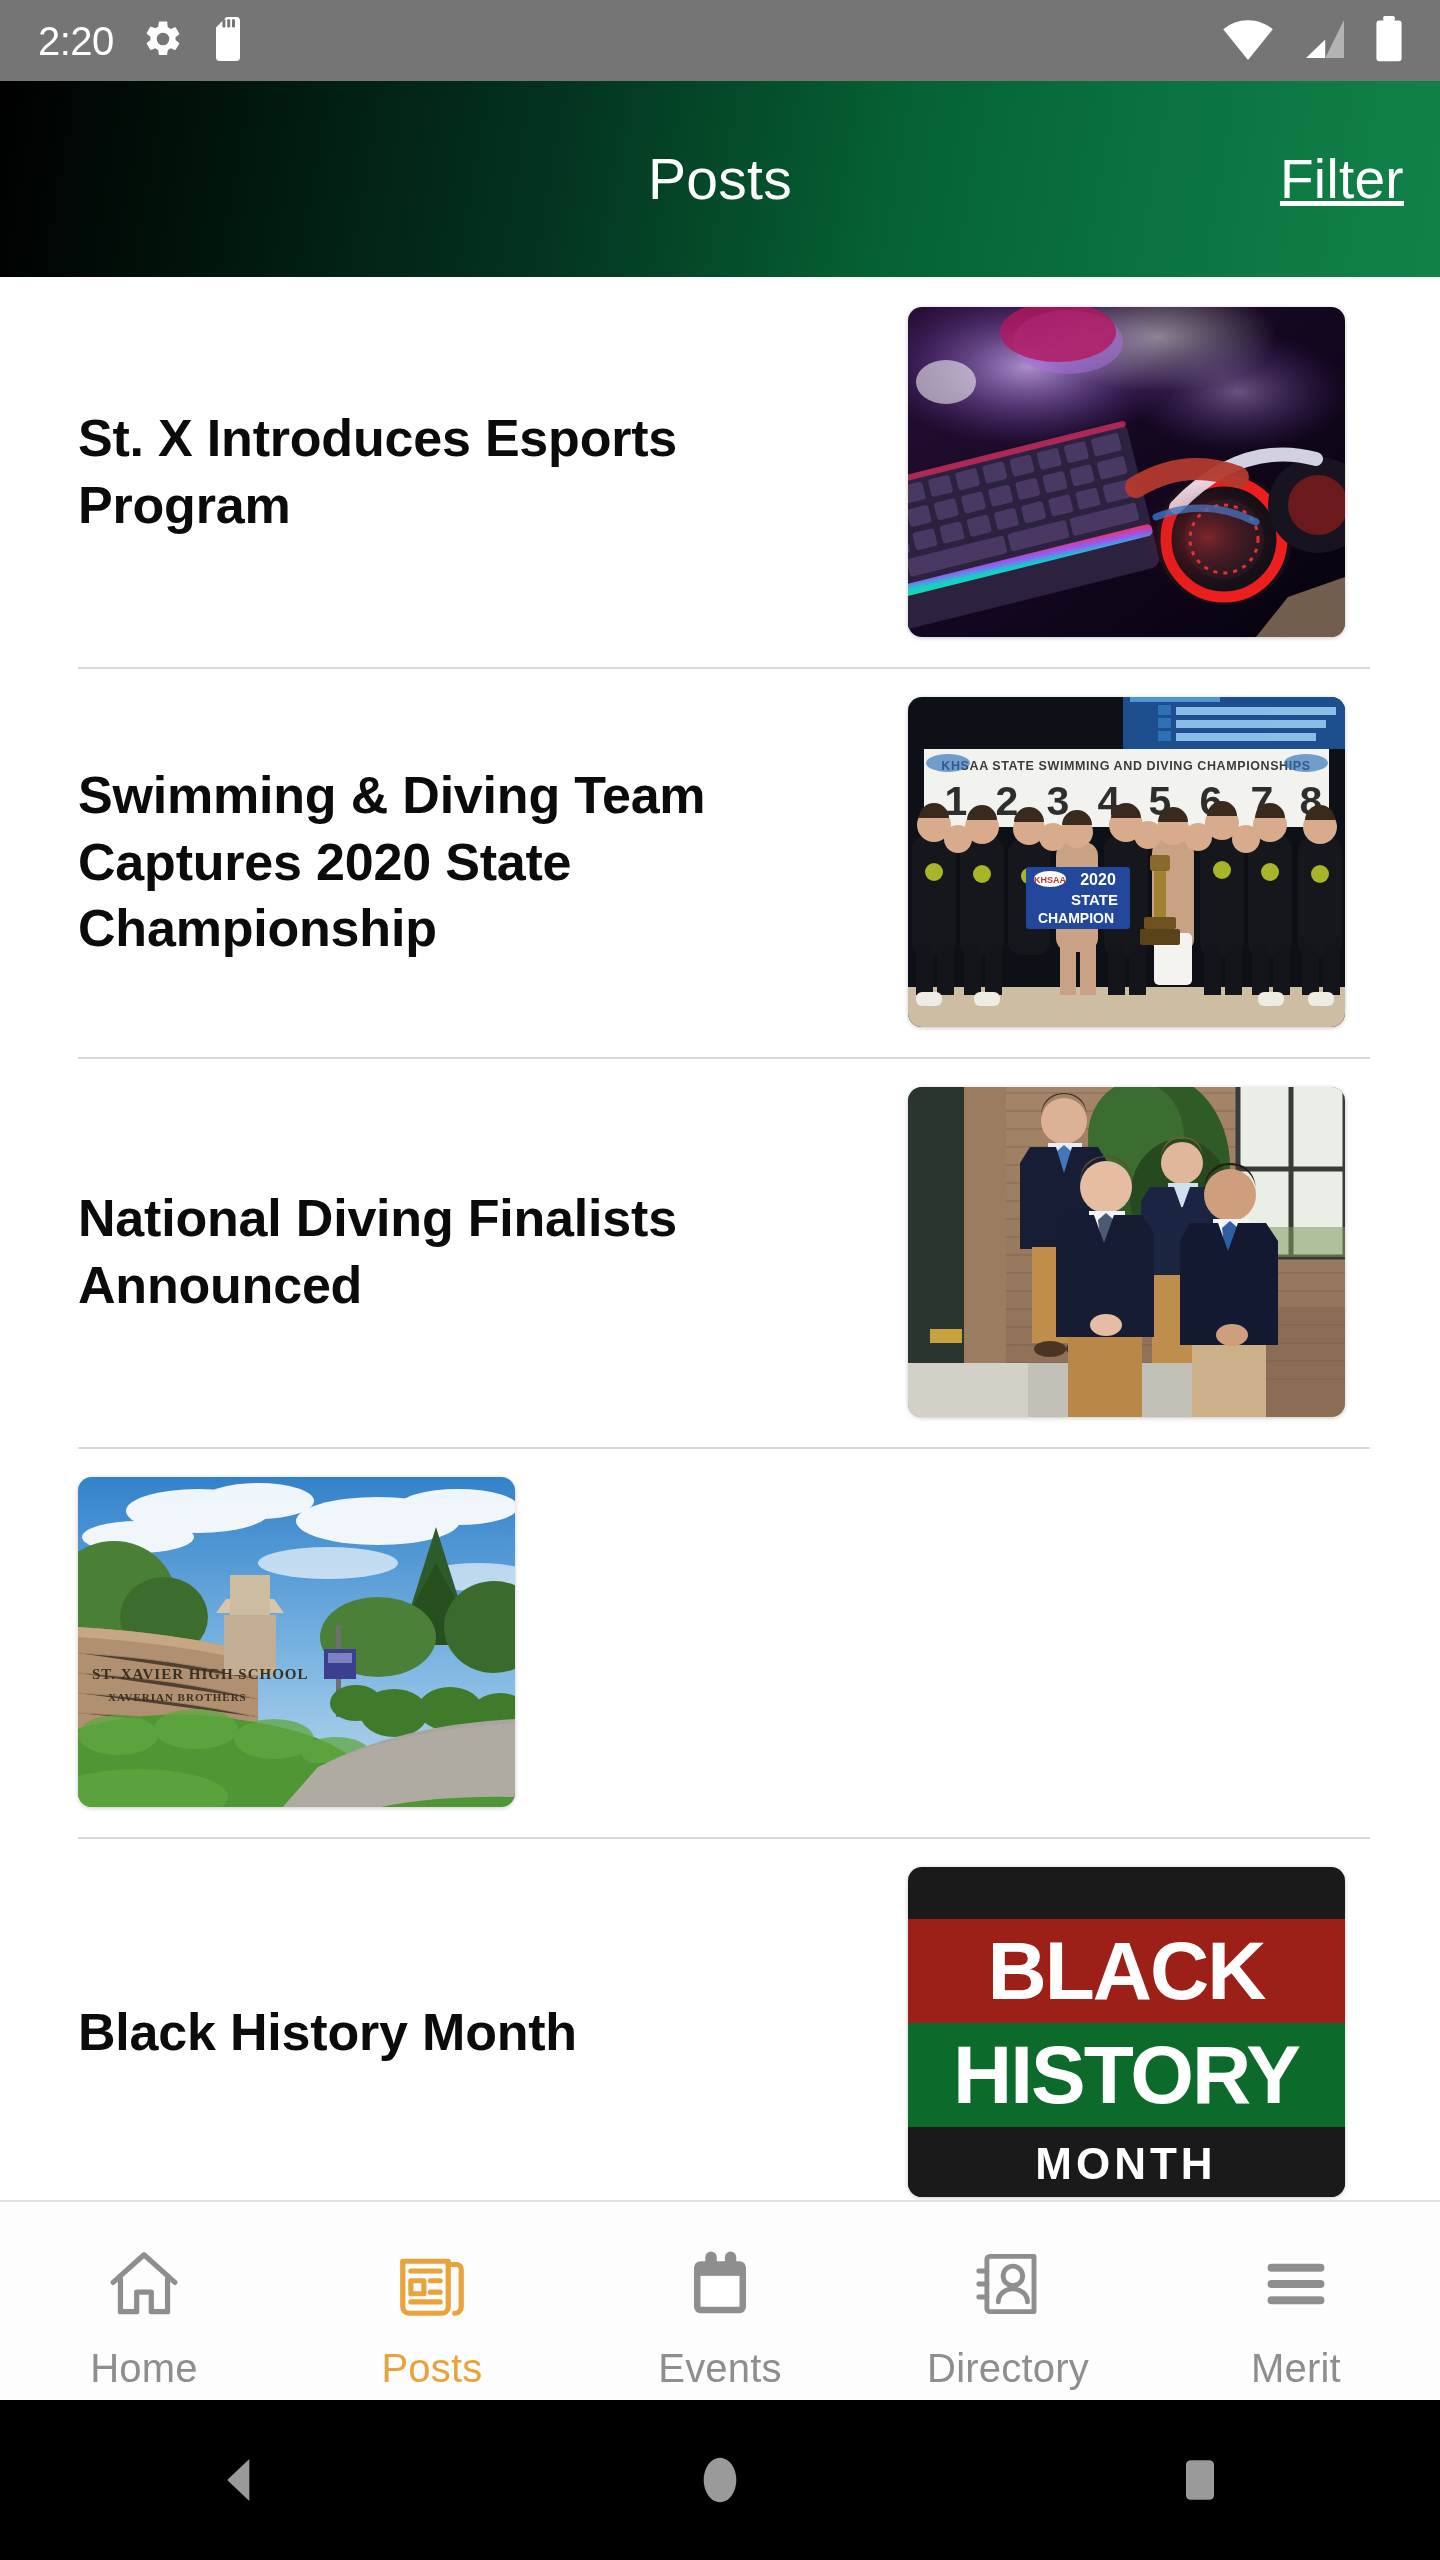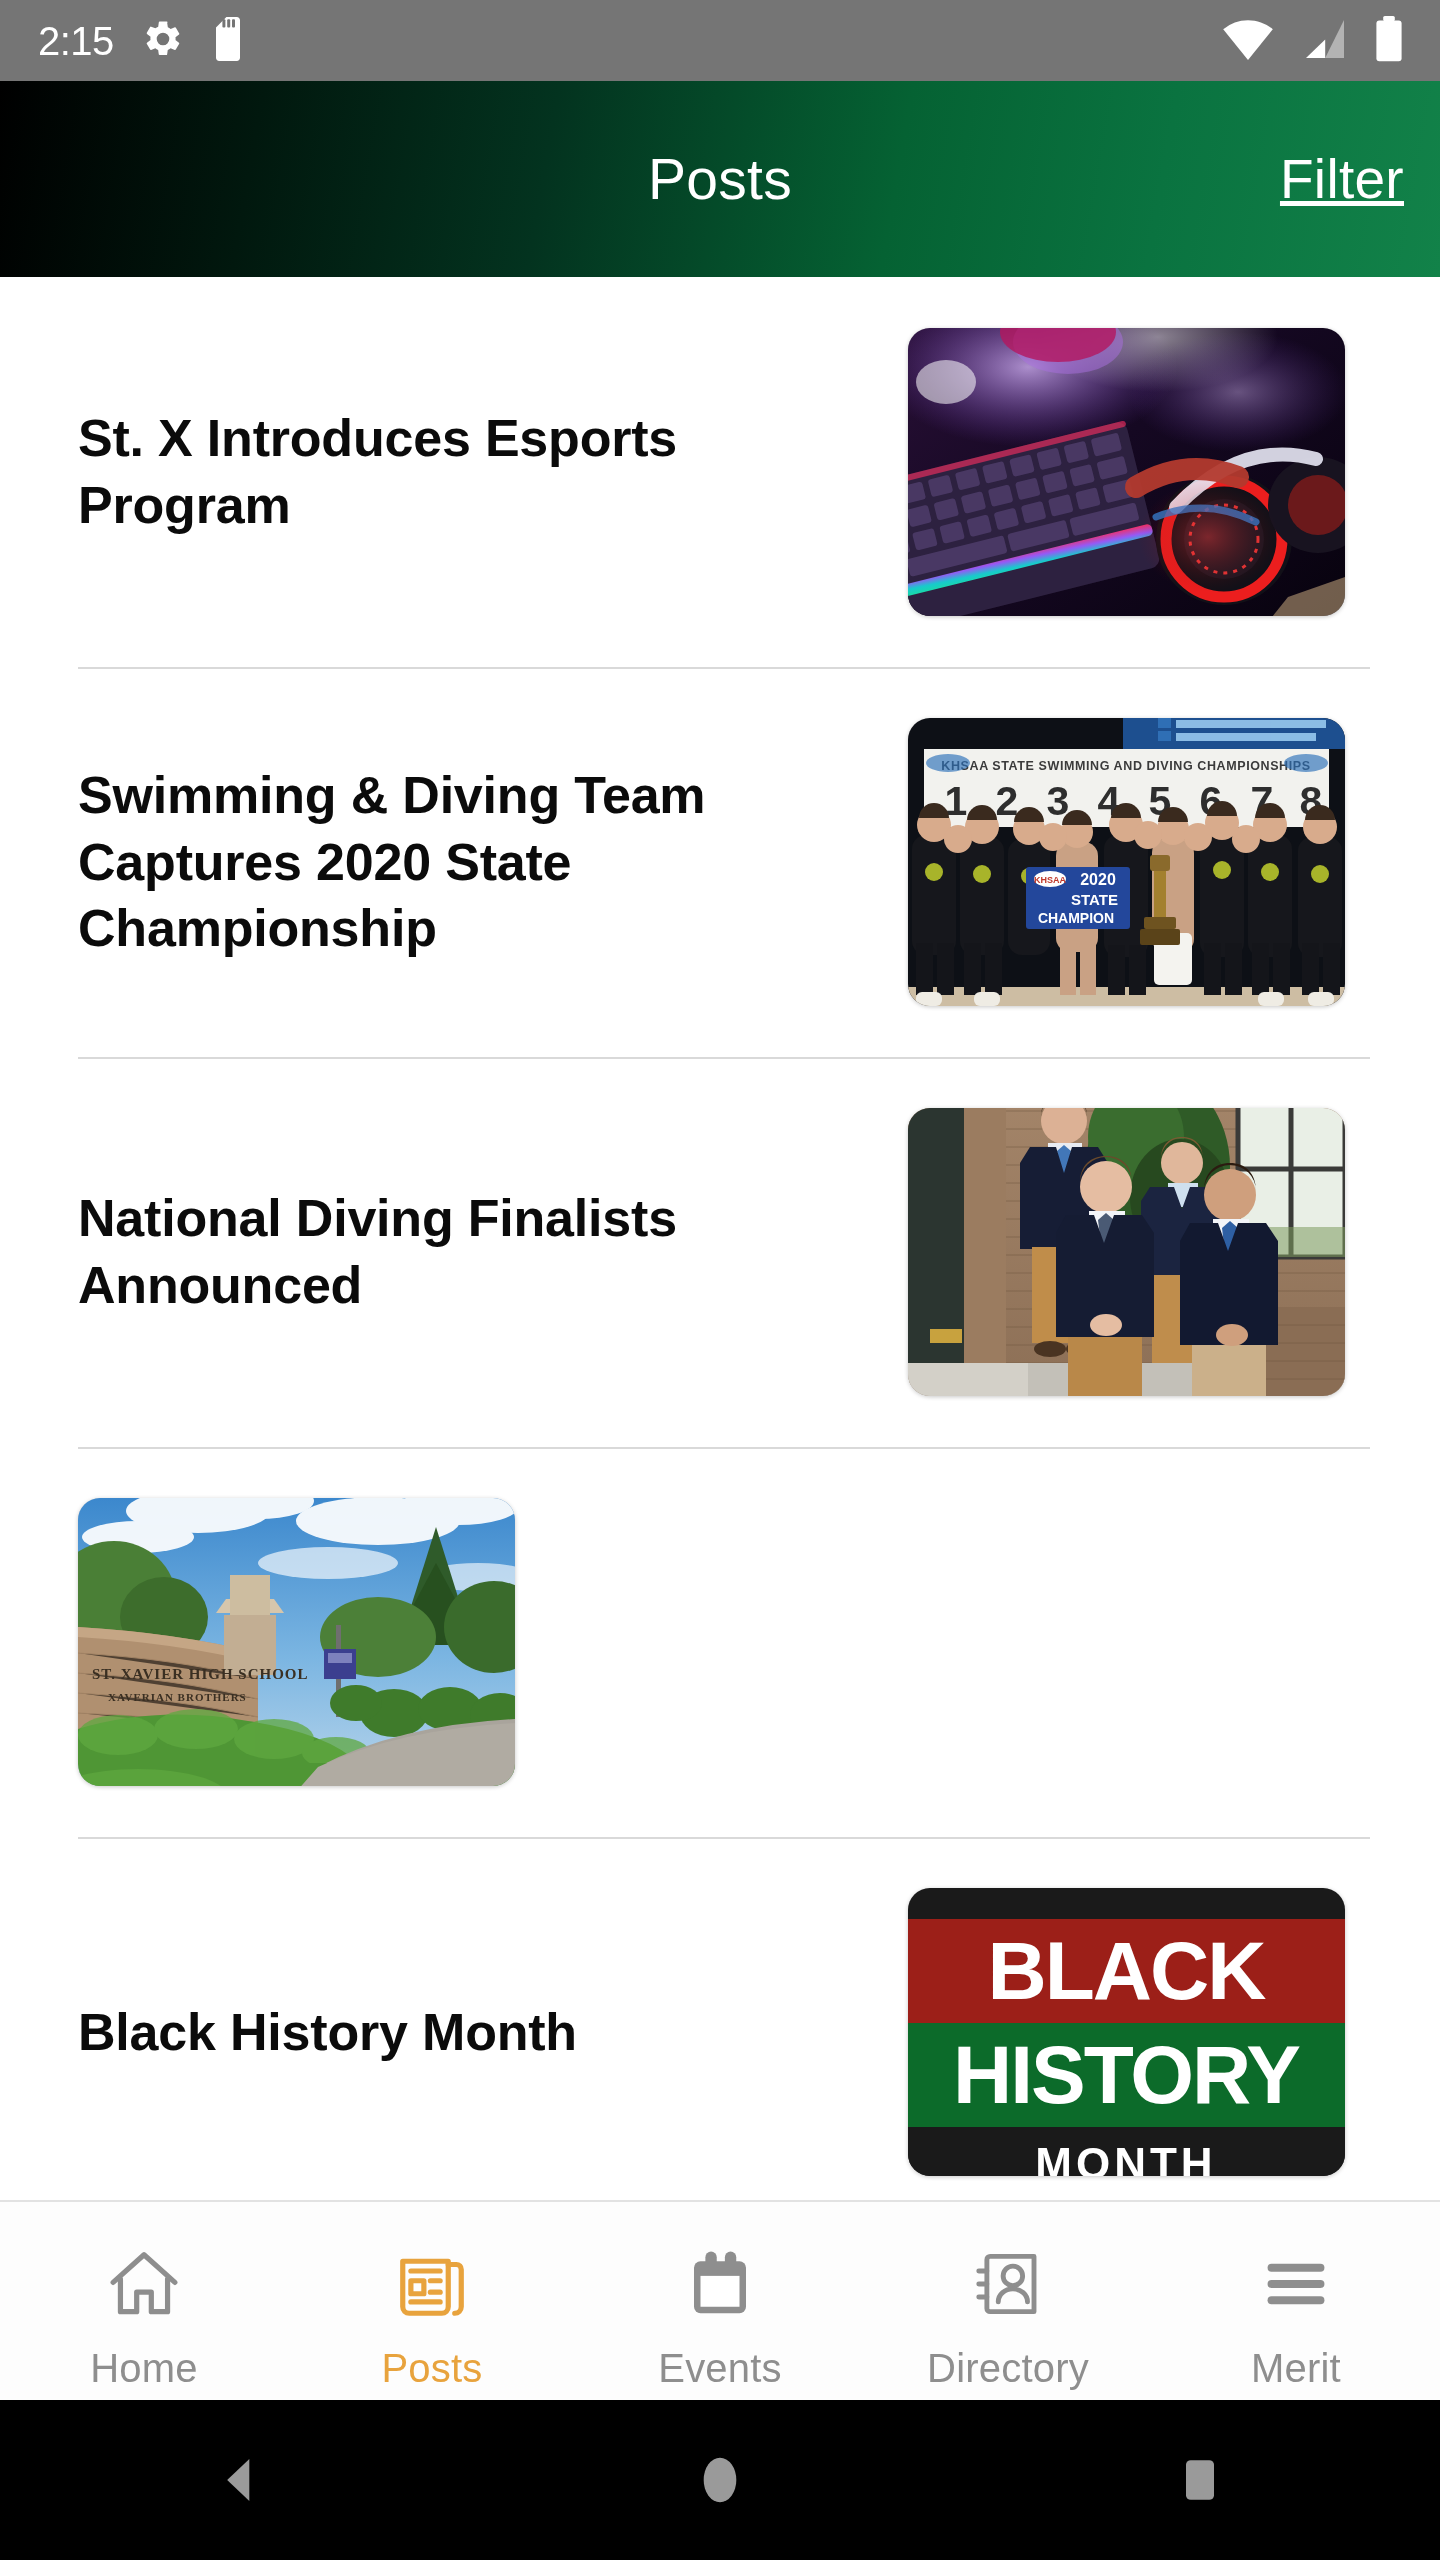--- a/index.html
+++ b/index.html
@@ -60,22 +60,22 @@
   }
   .post-title {
     flex:1 1 auto;
     font-size:52px; font-weight:700; line-height:1.28;
     color:#0b0b0b; letter-spacing:-0.2px;
     padding-right:36px;
     max-width:830px;
   }
   .post-thumb {
     flex:0 0 auto;
-    width:437px; height:288px;
-    border-radius:22px;
+    width:437px; height:330px;
+    border-radius:14px;
     overflow:hidden;
     background:#d8d8d8;
     position:relative;
     box-shadow:0 1px 4px rgba(0,0,0,0.22);
   }
   .post-thumb svg, .post-thumb .art { display:block; width:100%; height:100%; }
 
   
   #tab-bar {
     position:absolute; top:2200px; left:0; width:1440px; height:200px;
@@ -101,21 +101,21 @@
   }
   .nav-btn { width:200px; height:160px; display:flex; align-items:center; justify-content:center; cursor:pointer; }
 </style>
 </head>
 <body>
 
 <div id="screen">
 
   <div id="status-bar">
     <div id="status-left">
-      <span id="status-clock">2:15</span>
+      <span id="status-clock">2:20</span>
       <span class="sb-ico">
         <svg width="42" height="42" viewBox="0 0 24 24" fill="#ffffff">
           <path d="M19.14 12.94c.04-.3.06-.61.06-.94s-.02-.64-.07-.94l2.03-1.58a.49.49 0 0 0 .12-.61l-1.92-3.32a.49.49 0 0 0-.59-.22l-2.39.96a7.03 7.03 0 0 0-1.62-.94l-.36-2.54A.48.48 0 0 0 13.9 2h-3.8a.48.48 0 0 0-.48.41l-.36 2.54c-.59.24-1.13.56-1.62.94l-2.39-.96a.49.49 0 0 0-.59.22L2.74 8.47c-.12.21-.07.48.12.61l2.03 1.58c-.05.3-.09.63-.09.94s.02.64.07.94l-2.03 1.58a.49.49 0 0 0-.12.61l1.92 3.32c.12.22.37.29.59.22l2.39-.96c.5.38 1.03.7 1.62.94l.36 2.54c.5.24.24.41.48.41h3.8c.24 0 .44-.17.48-.41l.36-2.54c.59-.24 1.13-.56 1.62-.94l2.39.96c.22.08.47 0 .59-.22l1.92-3.32a.49.49 0 0 0-.12-.61l-2.01-1.58zM12 15.6A3.6 3.6 0 1 1 12 8.4a3.6 3.6 0 0 1 0 7.2z"></path>
         </svg>
       </span>
       <span class="sb-ico">
         <svg width="32" height="44" viewBox="0 0 16 22" fill="#ffffff">
           <path d="M3.6 0h8.8c.9 0 1.6.7 1.6 1.6v18.8c0 .9-.7 1.6-1.6 1.6H3.6c-.9 0-1.6-.7-1.6-1.6V5.2L7.2 0h-3.6z"></path>
           <rect x="5.2" y="1.1" width="1.5" height="4.2" rx="0.5" fill="#757575"></rect>
           <rect x="7.6" y="1.1" width="1.5" height="4.2" rx="0.5" fill="#757575"></rect>

